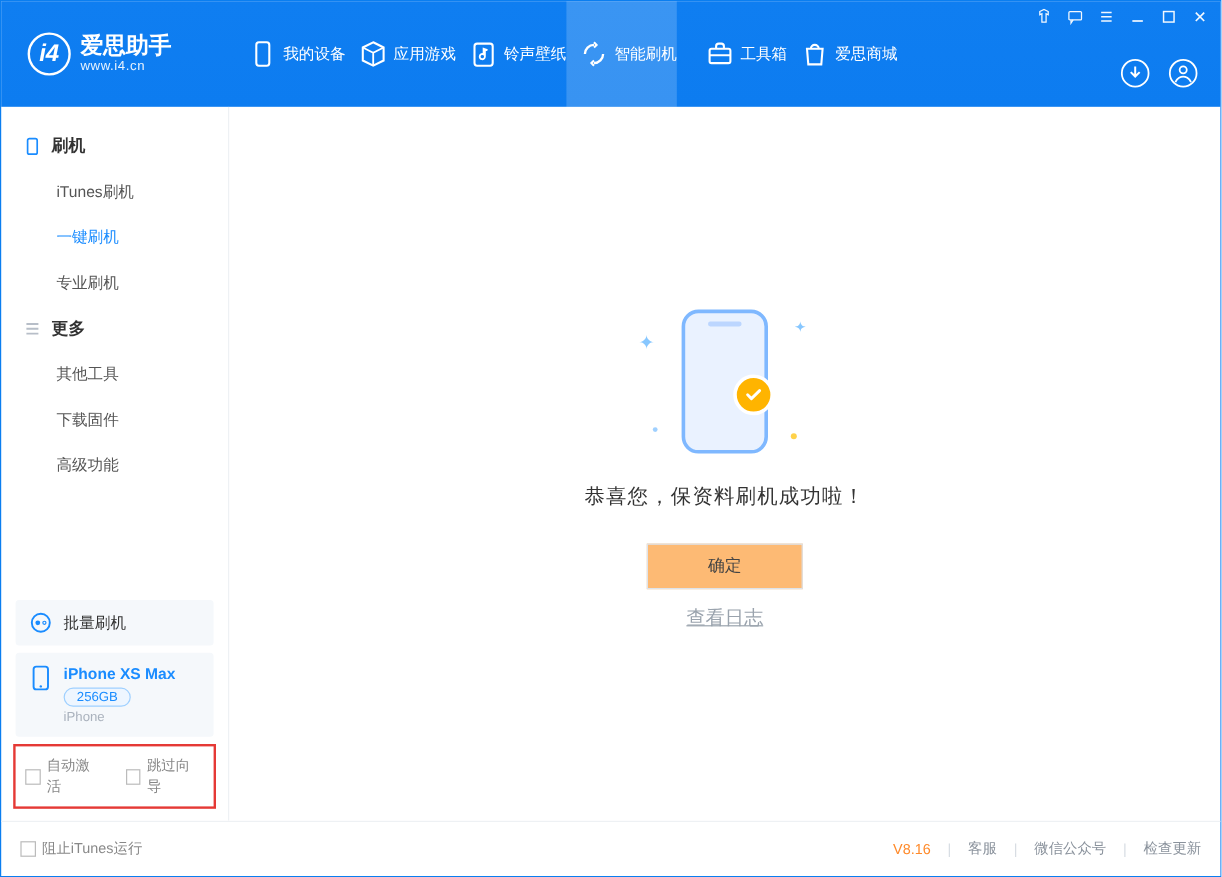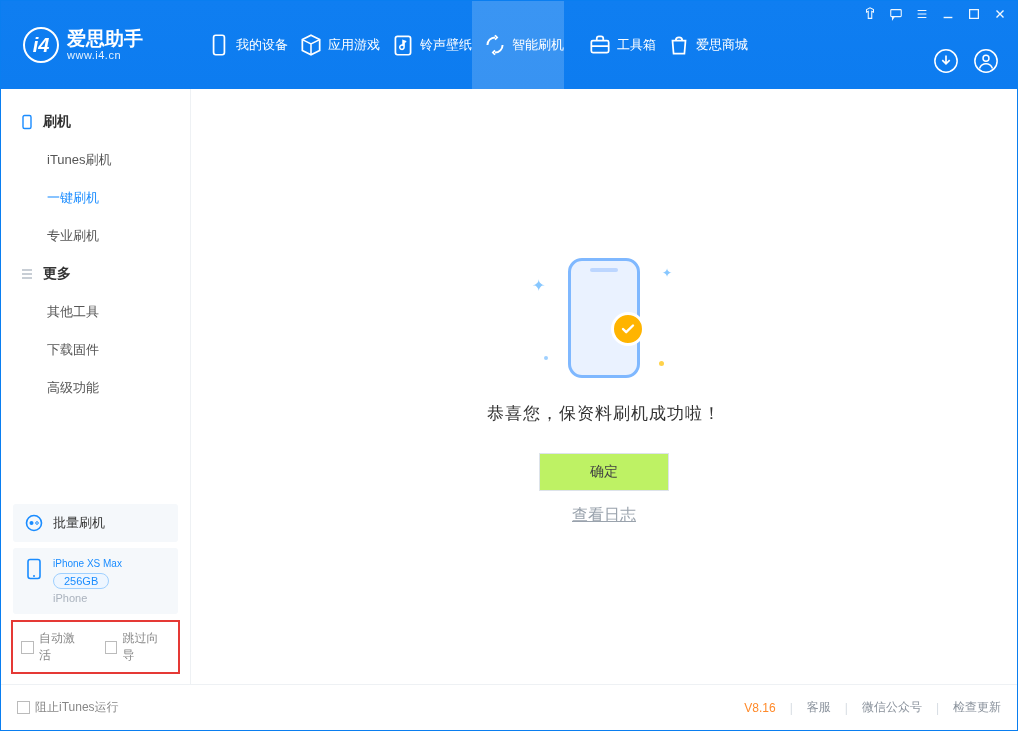--- a/index.html
+++ b/index.html
@@ -108,21 +108,21 @@
   margin: 6px 12px;
   padding: 10px 12px;
   background: #f5f8fb;
   border-radius: 3px;
   display: flex;
   align-items: center;
   gap: 10px;
   font-size: 13px;
 }
 .sb-card-dev { display:block; }
-.dev-name { color: #1a8cff; font-weight: 400; font-size: 10px; }
+.dev-name { color: #1a8cff; font-weight: 700; font-size: 13px; }
 .dev-badge {
   display: inline-block;
   margin-top: 4px;
   padding: 1px 10px;
   border: 1px solid #9fd0ff;
   border-radius: 10px;
   color: #1a8cff;
   font-size: 11px;
   background: #eef6ff;
 }
@@ -169,21 +169,21 @@
 .spark.a { left: 18px; top: 28px; font-size: 16px;}
 .spark.b { right: 22px; top: 18px; font-size: 12px;}
 .spark.c { right: 30px; bottom: 22px; width:5px;height:5px;border-radius:50%;background:#ffd24a;}
 .spark.d { left: 30px; bottom: 28px; width:4px;height:4px;border-radius:50%;background:#9fd0ff;}
 
 .msg { font-size: 17px; color: #333; letter-spacing: 1px; }
 .btn-ok {
   margin-top: 14px;
   width: 130px; height: 38px;
   border: 1px solid #dde3ea;
-  background: #bef264;
+  background: #fdba74;
   font-size: 14px; color: #444;
   cursor: pointer;
 }
 .link-log { font-size: 16px; color: #9aa3ad; text-decoration: underline; cursor: pointer; }
 
 
 .footer {
   height: 46px;
   border-top: 1px solid #eef1f4;
   display: flex;

